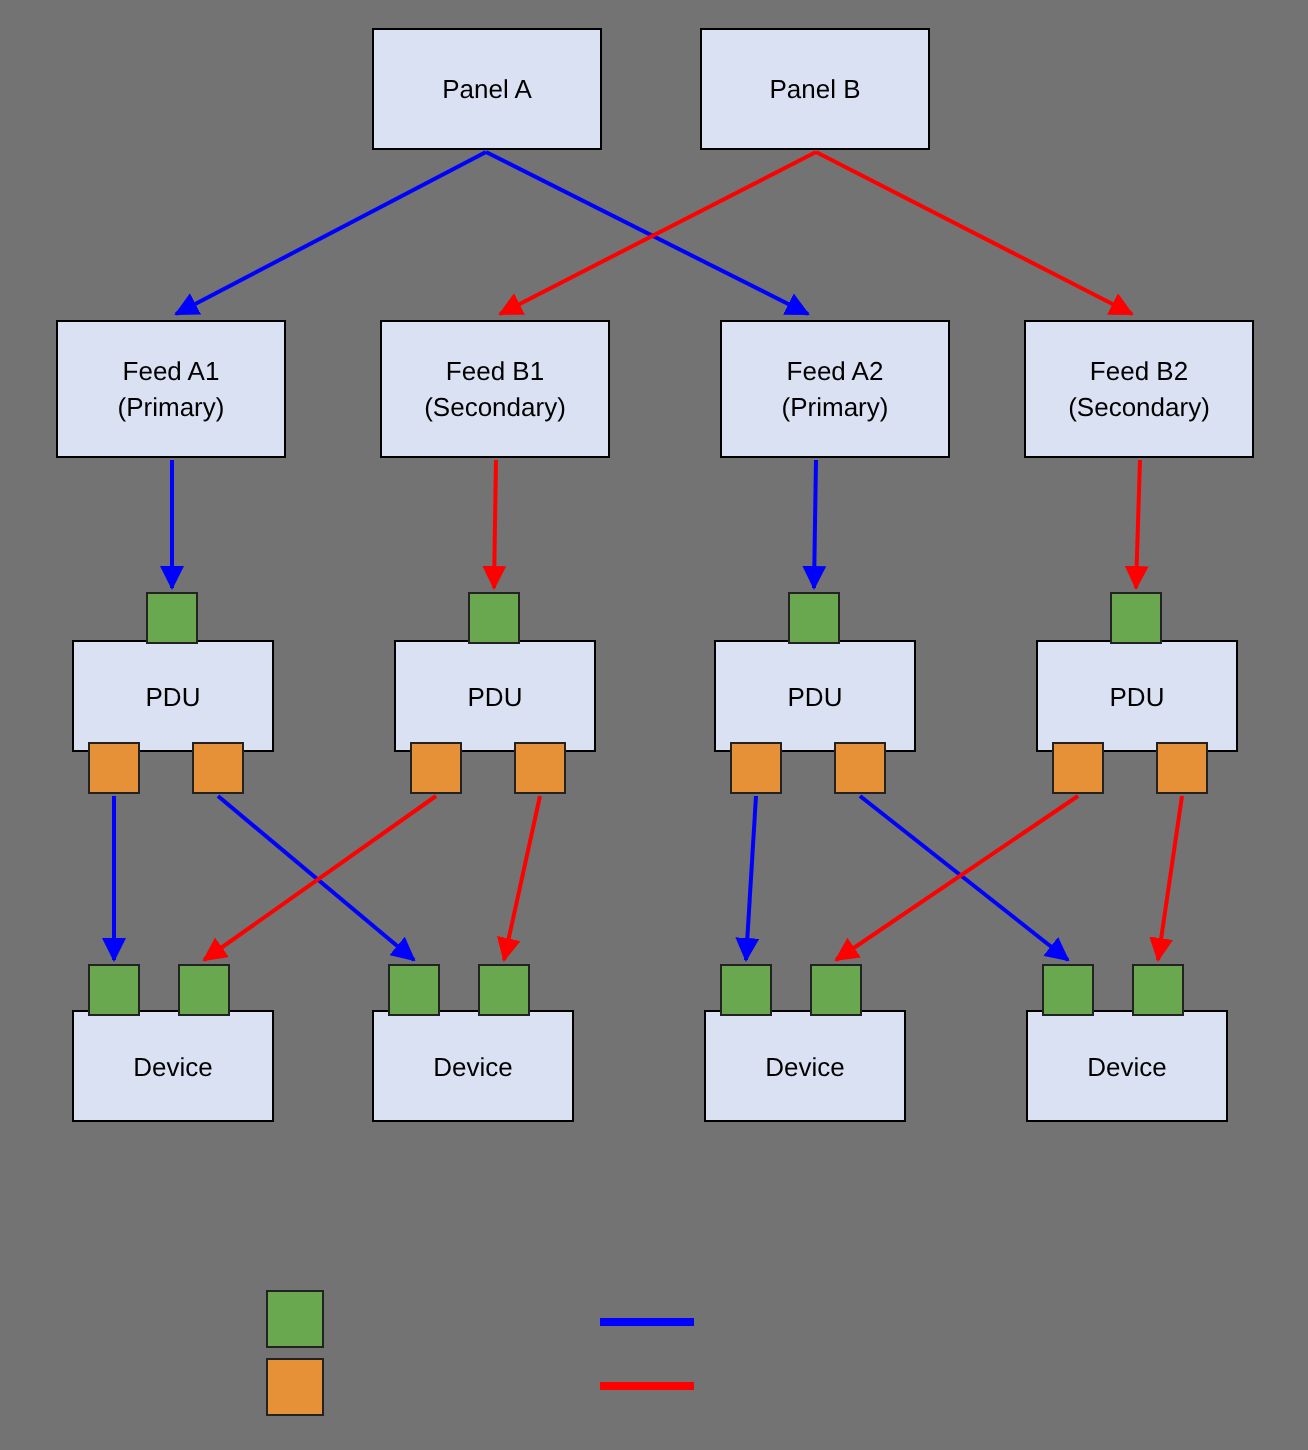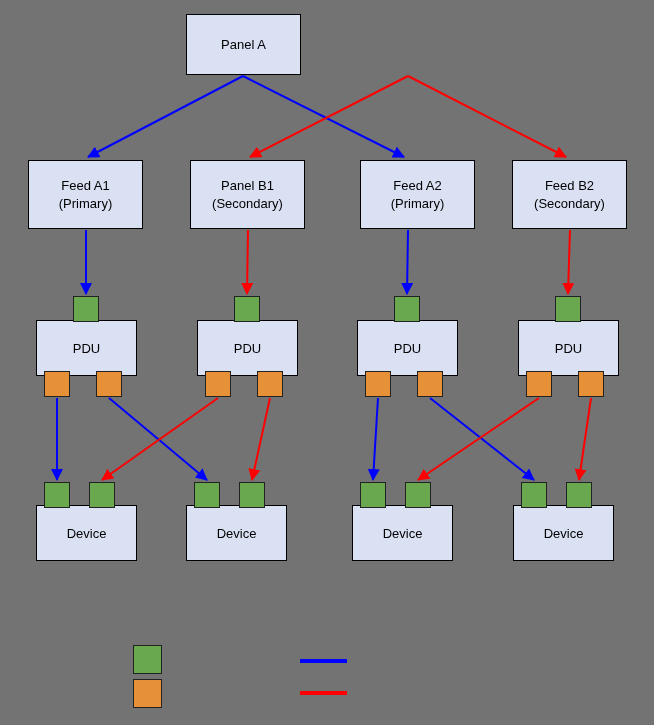--- a/index.html
+++ b/index.html
@@ -54,27 +54,30 @@
       <line x1="270" y1="398" x2="252" y2="480" stroke="#ff0000" stroke-width="2" marker-end="url(#arrow-red)"></line>
       <line x1="378" y1="398" x2="373" y2="480" stroke="#0000ff" stroke-width="2" marker-end="url(#arrow-blue)"></line>
       <line x1="430" y1="398" x2="534" y2="480" stroke="#0000ff" stroke-width="2" marker-end="url(#arrow-blue)"></line>
       <line x1="539" y1="398" x2="418" y2="480" stroke="#ff0000" stroke-width="2" marker-end="url(#arrow-red)"></line>
       <line x1="591" y1="398" x2="579" y2="480" stroke="#ff0000" stroke-width="2" marker-end="url(#arrow-red)"></line>
     </svg>
 
   <div class="node" style="left:186px;top:14px;width:115px;height:61px">
     <span>Panel A</span>
   </div>
+  <div class="node" style="left:350px;top:14px;width:115px;height:61px">
+    <span>Panel B</span>
+  </div>
 
   <div class="node feed" style="left:28px;top:160px;width:115px;height:69px">
     <span>Feed A1</span>
     <span>(Primary)</span>
   </div>
   <div class="node feed" style="left:190px;top:160px;width:115px;height:69px">
-    <span>Panel B1</span>
+    <span>Feed B1</span>
     <span>(Secondary)</span>
   </div>
   <div class="node feed" style="left:360px;top:160px;width:115px;height:69px">
     <span>Feed A2</span>
     <span>(Primary)</span>
   </div>
   <div class="node feed" style="left:512px;top:160px;width:115px;height:69px">
     <span>Feed B2</span>
     <span>(Secondary)</span>
   </div>

